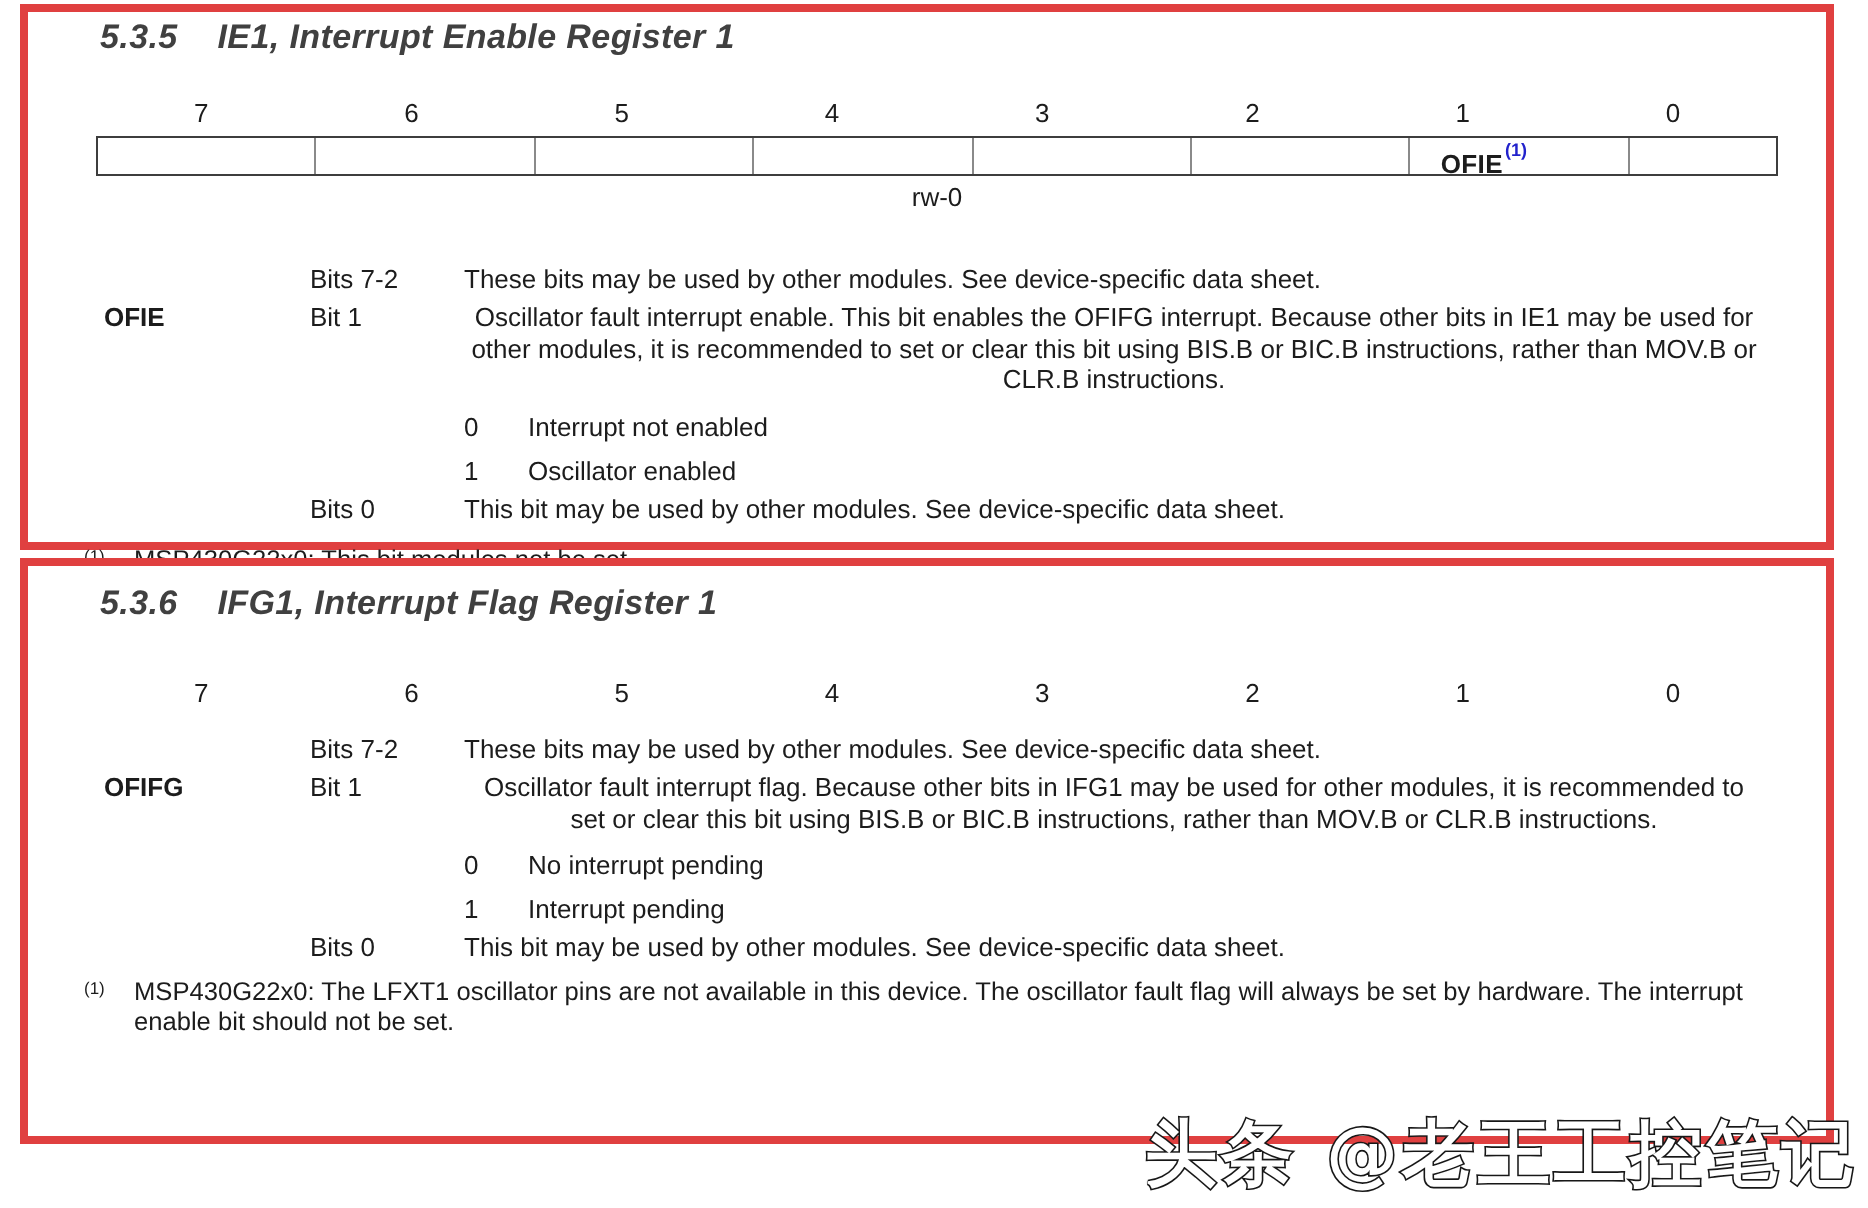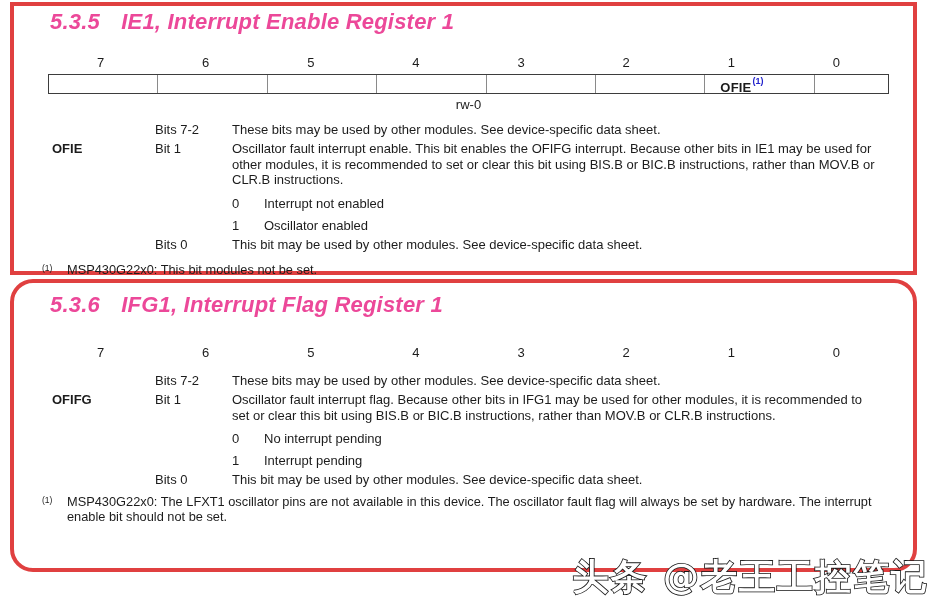--- a/index.html
+++ b/index.html
@@ -13,46 +13,46 @@
   body{
     width:934px;height:604px;position:relative;overflow:hidden;
     background:#ffffff;color:var(--ink);
     font-family:"Liberation Sans",sans-serif;
   }
   .doc-box{
     position:absolute;left:10px;width:907px;box-sizing:border-box;
     border:4px solid var(--red);background:#fff;
   }
   #box-0{top:2px;height:273px;}
-  #box-1{top:279px;height:293px;border-radius:23px;}
+  #box-1{top:279px;height:293px;}
 
   .heading{
-    margin:3px 0 0 36px;font-size:22px;font-weight:bold;font-style:italic;
-    color:#ec4899;letter-spacing:.2px;
+    margin:3px 0 0 36px;font-size:17px;font-weight:bold;font-style:italic;
+    color:#404040;letter-spacing:.2px;
   }
   #box-1 .heading{margin-top:9px;}
   .h-num{display:inline-block;margin-right:15px;}
 
   .register{margin:20px 0 0 34px;width:841px;}
   #box-1 .register{margin-top:27px;}
   .bit-numbers{display:flex;font-size:13px;line-height:16px;}
   .bit-numbers span{flex:1;text-align:center;}
   .reg-cells{display:flex;border:1px solid var(--border-dark);height:18px;margin-top:3px;gap:35px;}
   .cell{flex:1;border-left:1px solid var(--border-light);text-align:center;line-height:18px;font-size:13px;}
   .cell:first-child{border-left:none;}
   .cell b{font-weight:bold;letter-spacing:.2px;}
   .cell sup{color:var(--blue);font-size:9px;font-weight:bold;position:relative;top:-3px;margin-left:1px;}
   .access-row{display:flex;font-size:13px;line-height:14px;margin-top:4px;flex-direction:column;}
   .access-row span{flex:1;text-align:center;}
 
-  .fields{margin:10px 31px 0 38px;font-size:13px;line-height:15.5px;}
+  .fields{margin:26px 31px 0 38px;font-size:13px;line-height:15.5px;}
   #box-1 .fields{margin-top:12px;}
   .field-row{display:grid;grid-template-columns:103px 77px 1fr;margin-bottom:3.5px;}
   .f-label{font-weight:bold;}
-  .f-desc p{margin:0;}
+  .f-desc p{margin:0;text-align:center;}
   .value-row{display:grid;grid-template-columns:32px 1fr;margin-top:6.5px;}
   .value-row:first-of-type{margin-top:8px;}
 
   .footnote{
     display:grid;grid-template-columns:25px 1fr;
     margin:10px 33px 0 28px;font-size:12.8px;line-height:15.5px;
   }
   #box-1 .footnote{margin-top:6px;}
   .fn-marker{font-size:8.5px;position:relative;top:-1px;}
 

